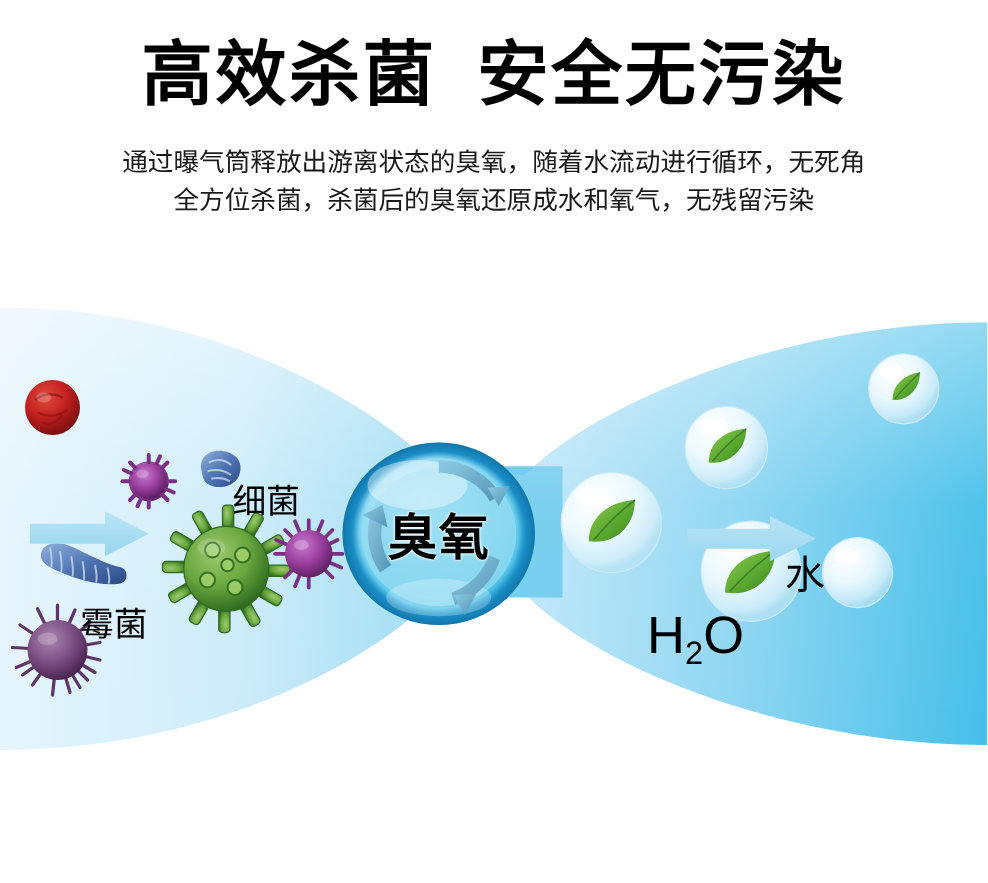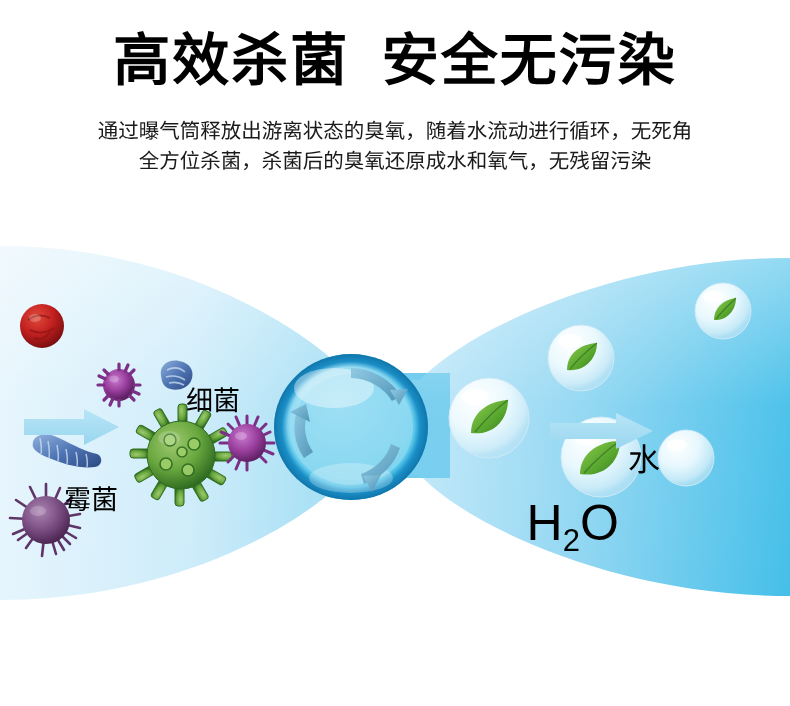--- a/index.html
+++ b/index.html
@@ -134,21 +134,21 @@
     left: 548px;
     top: 136px;
     font-family: "Liberation Sans", "DejaVu Sans", sans-serif;
     font-size: 42px;
     letter-spacing: 0px;
   }
   #label-h2o {
     left: 471px;
     top: 208px;
     font-family: "Liberation Sans", "DejaVu Sans", sans-serif;
-    font-size: 50px;
+    font-size: 42px;
   }
   .sub {
     font-size: 0.62em;
     vertical-align: sub;
   }
 
   
   .germ { position: absolute; }
   .bubble { position: absolute; }
 </style>
@@ -392,20 +392,21 @@
 
     <g fill="url(#cycArrow)" opacity="0.95">
       <path d="M79,16 a59,56 0 0 1 50,28 l-9,5 a49,46 0 0 0 -41,-23 Z"></path>
       <path d="M118,38 l18,-1 l-9,16 Z"></path>
       <path d="M26,56 a59,56 0 0 0 6,50 l9,-6 a49,46 0 0 1 -5,-41 Z"></path>
       <path d="M18,60 l16,-8 l4,18 Z"></path>
       <path d="M128,96 a59,56 0 0 1 -36,36 l-3,-10 a49,46 0 0 0 30,-30 Z"></path>
       <path d="M100,140 l-9,-16 l18,-1 Z"></path>
     </g>
   </svg>
+  <div id="ozone-label">臭氧</div>
 
   <svg class="bubble" style="left:692px; top:52px;" width="62" height="62" viewBox="0 0 62 62">
     <circle cx="31" cy="31" r="28" fill="url(#bubbleGrad)" stroke="#cfe9f6" stroke-width="1"></circle>
     <path d="M22,40 C22,26 34,19 44,18 C44,30 35,41 22,40 Z" fill="url(#leafGrad)"></path>
     <path d="M24,39 C30,31 38,24 44,18" stroke="#2f6b20" stroke-width="1.1" fill="none" opacity="0.7"></path>
     <ellipse cx="21" cy="17" rx="10" ry="6" fill="#ffffff" opacity="0.85"></ellipse>
   </svg>
 
   <svg class="bubble" style="left:545px; top:94px;" width="72" height="72" viewBox="0 0 72 72">
     <circle cx="36" cy="36" r="33" fill="url(#bubbleGrad)" stroke="#cfe9f6" stroke-width="1"></circle>

